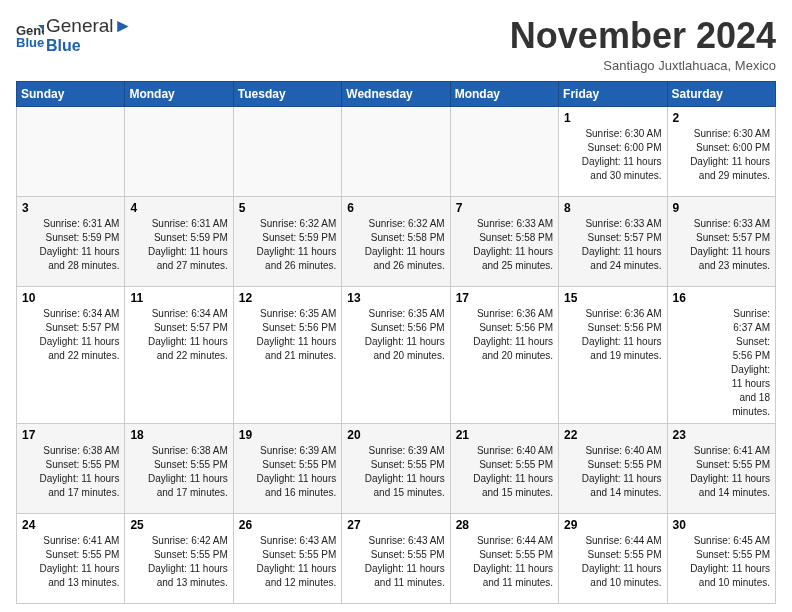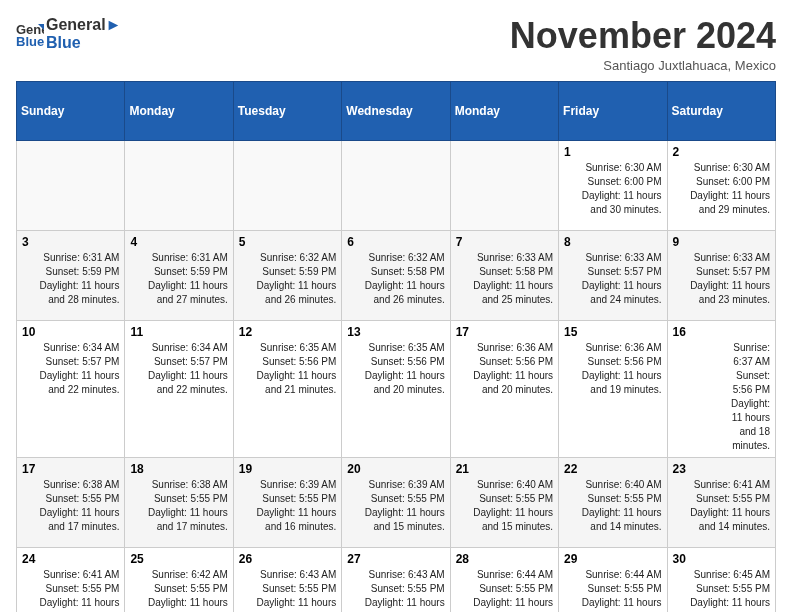--- a/index.html
+++ b/index.html
@@ -41,21 +41,21 @@
       margin-top: 2px;
     }
     .calendar {
       width: 100%;
       border-collapse: collapse;
       font-size: 11px;
     }
     .calendar th {
       background: #2060b0;
       color: #fff;
-      padding: 22px 4px;
+      padding: 5px 4px;
       text-align: left;
       font-size: 12px;
       font-weight: bold;
       border: 1px solid #1a4a8a;
     }
     .calendar td {
       border: 1px solid #ccc;
       vertical-align: top;
       padding: 4px 5px;
       width: 108px;
@@ -88,21 +88,21 @@
 <body>
 
 <div class="header">
   <div class="logo">
     <svg class="logo-icon" viewBox="0 0 28 28">
       <text x="0" y="14" font-size="13" font-weight="bold" fill="#333">General</text>
       <text x="0" y="26" font-size="13" font-weight="bold" fill="#2060b0">Blue</text>
       <polygon points="22,4 28,10 28,4" fill="#2060b0"></polygon>
     </svg>
     <div>
-      <div style="font-size:16px;font-weight:bold;color:#333;line-height:1.1;">General<span style="color:#2060b0;">►</span></div>
+      <div style="font-size:19px;font-weight:normal;color:#333;line-height:1.1;">General<span style="color:#2060b0;">►</span></div>
       <div style="font-size:16px;font-weight:bold;color:#2060b0;line-height:1.1;">Blue</div>
     </div>
   </div>
   <div class="title-block">
     <div class="month-title">November 2024</div>
     <div class="subtitle">Santiago Juxtlahuaca, Mexico</div>
   </div>
 </div>
 
 <table class="calendar">

